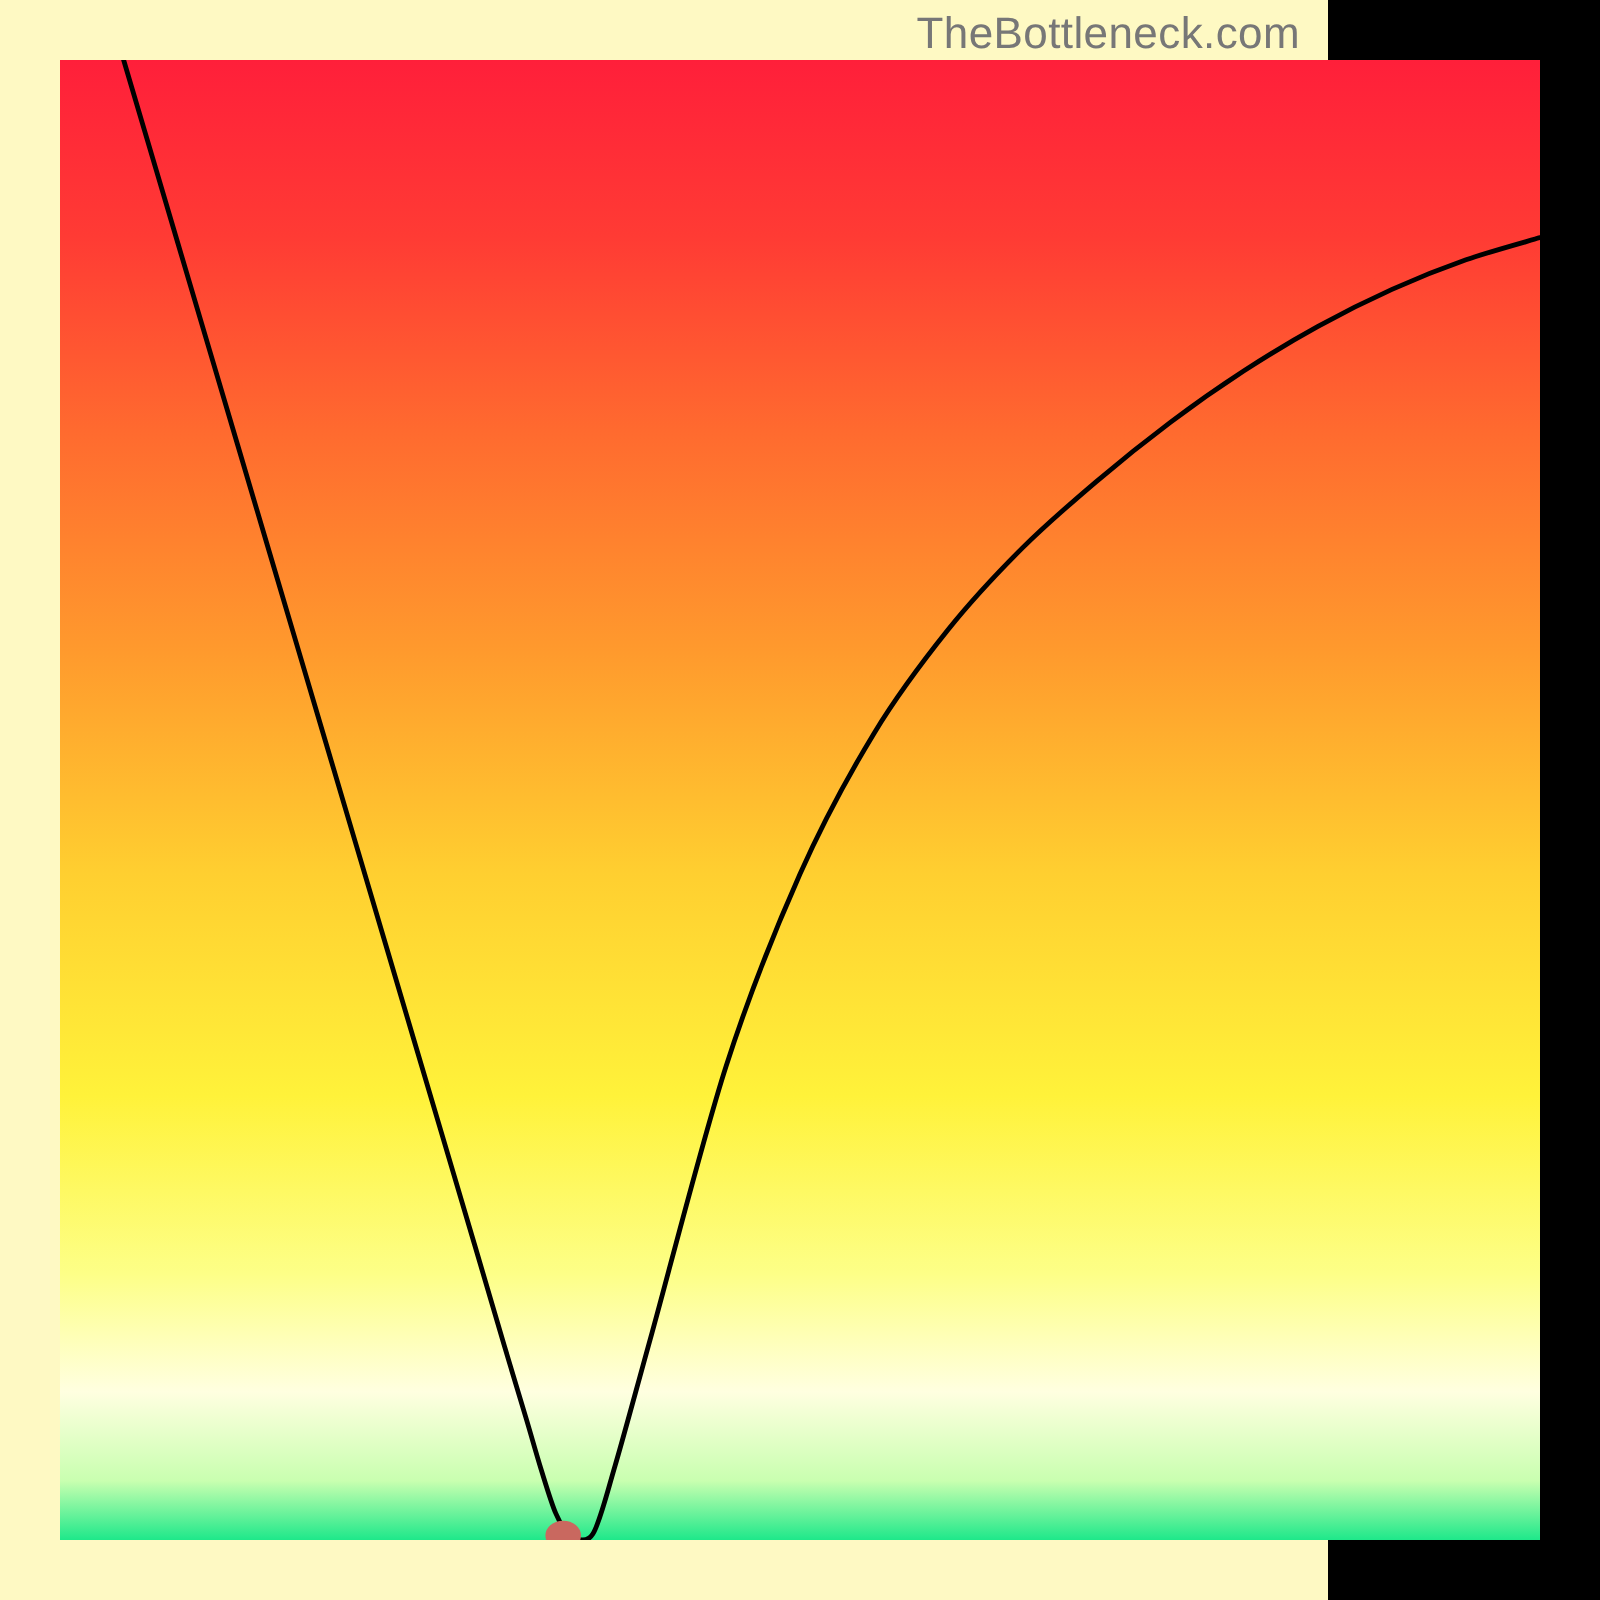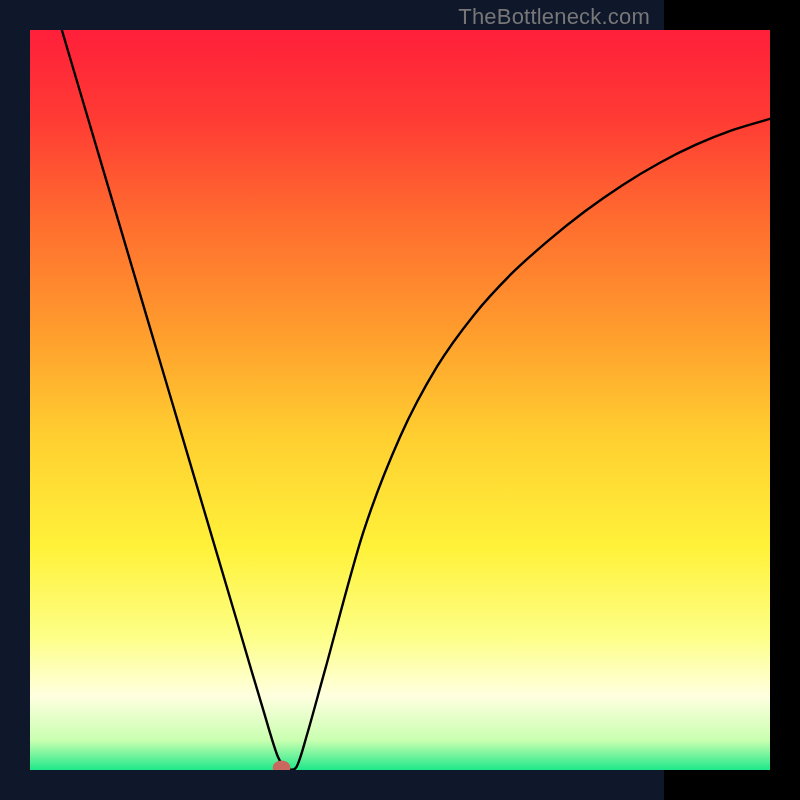--- a/index.html
+++ b/index.html
@@ -8,21 +8,21 @@
     width: 800px;
     height: 800px;
     overflow: hidden;
     background: #000;
     font-family: Arial, Helvetica, sans-serif;
   }
   .outer {
     position: relative;
     width: 664px;
     height: 800px;
-    background: #0f172a;
+    background: #fef9c3;
   }
   .watermark {
     position: absolute;
     top: 4px;
     right: 14px;
     color: #777;
     font-size: 22px;
     letter-spacing: 0.2px;
     font-weight: 400;
     user-select: none;

